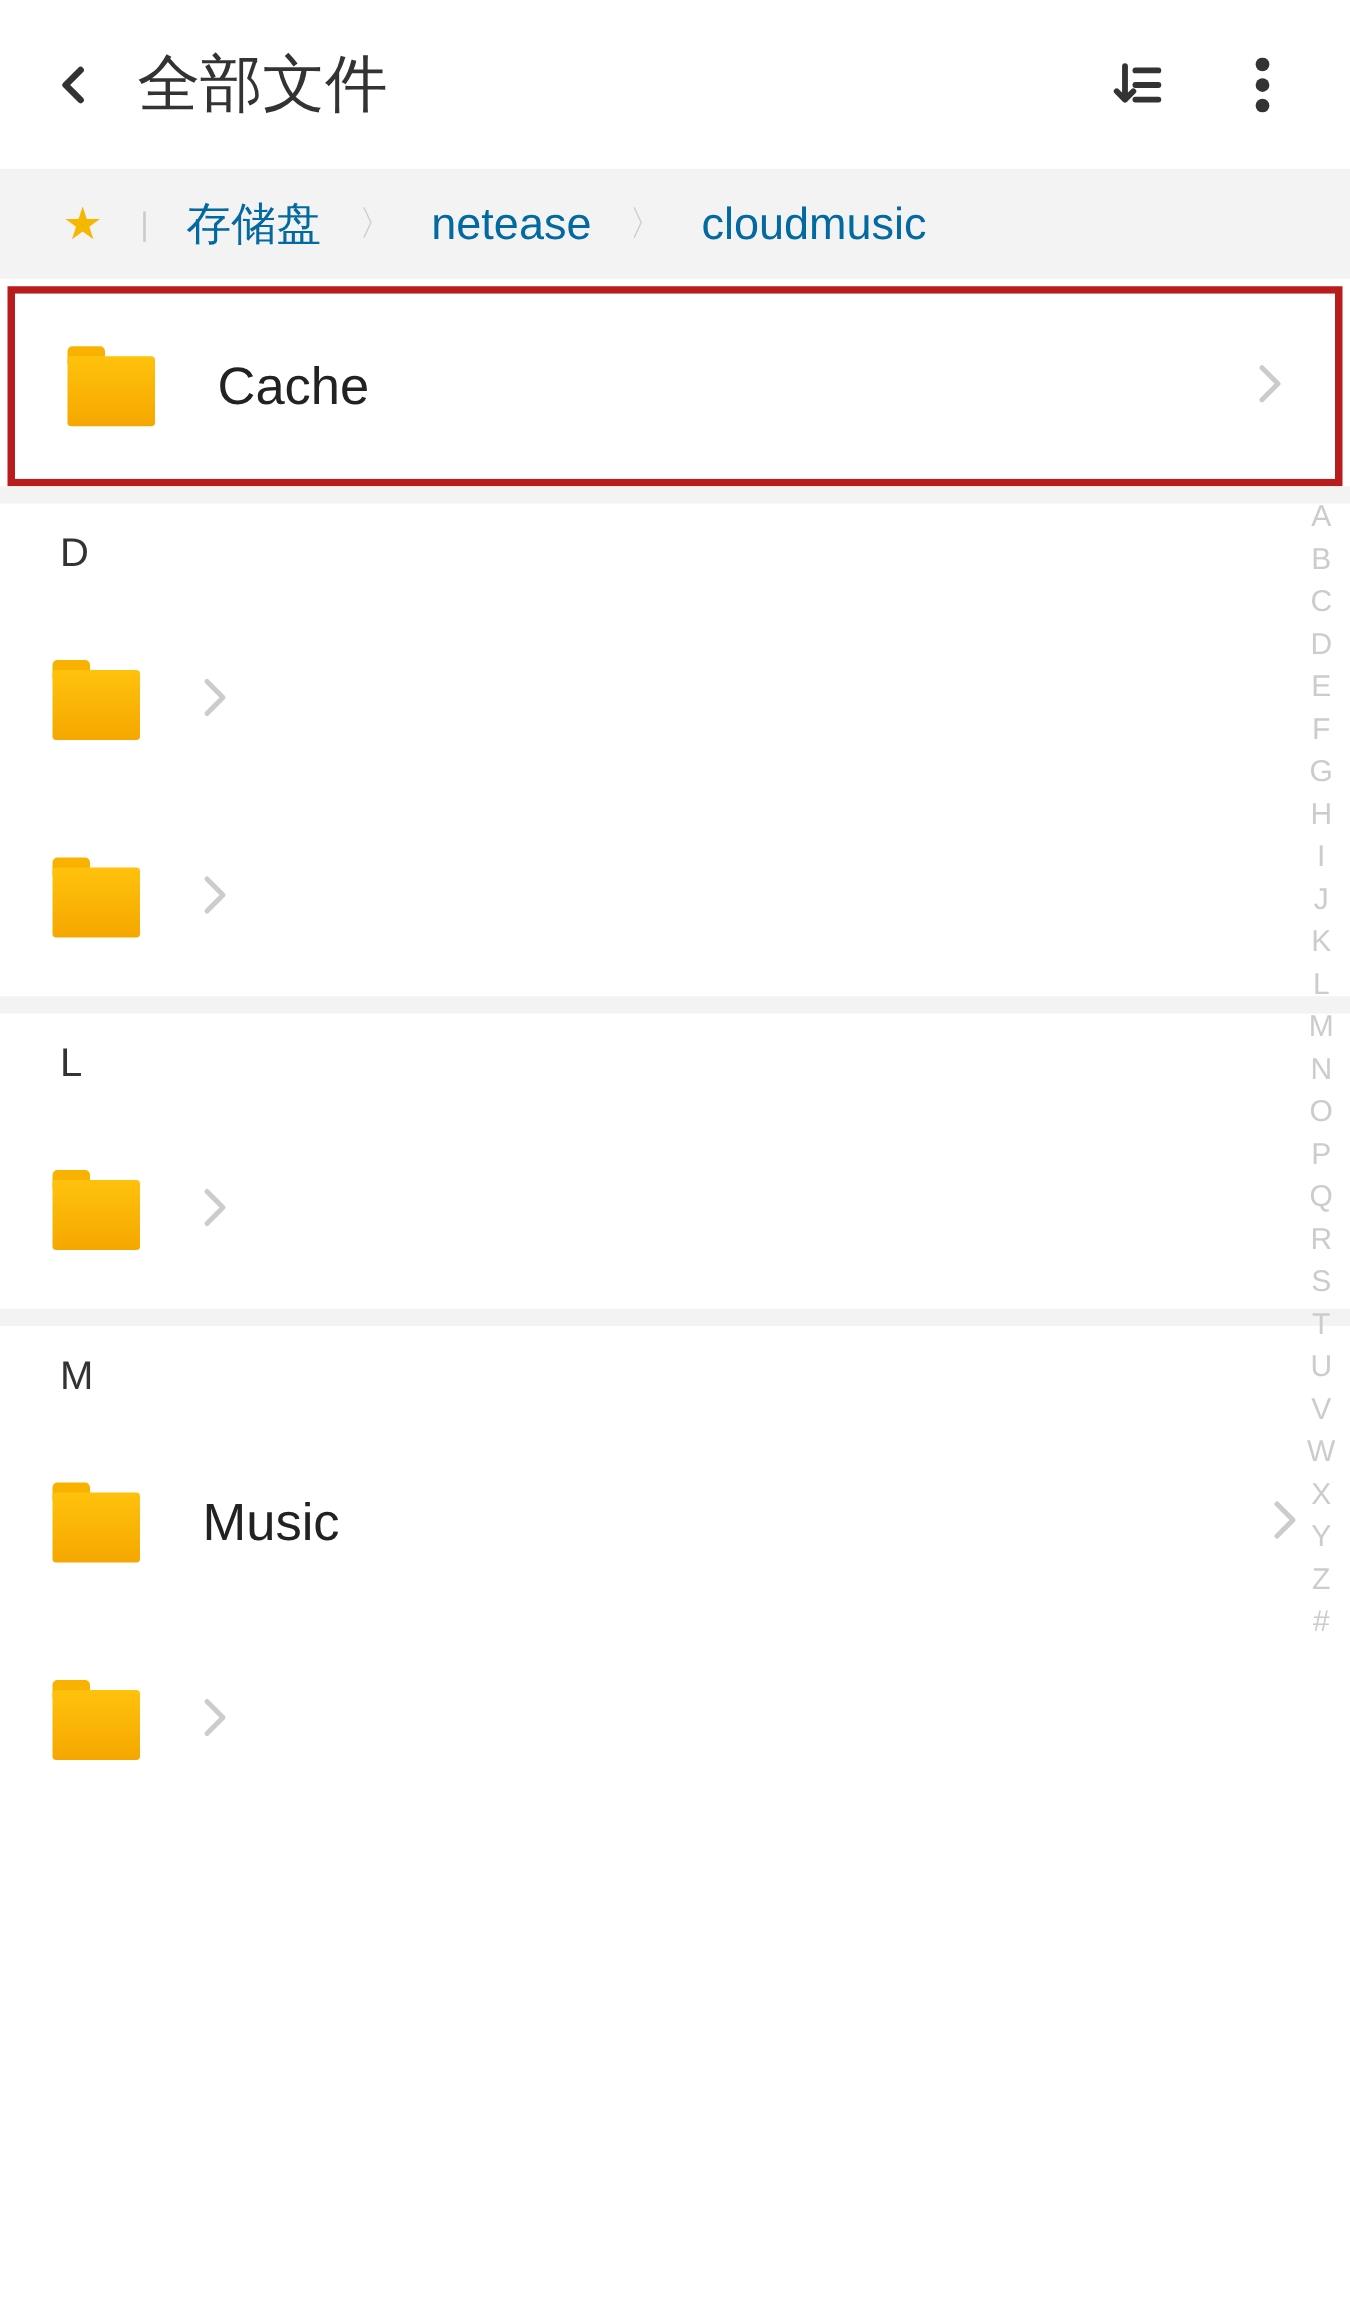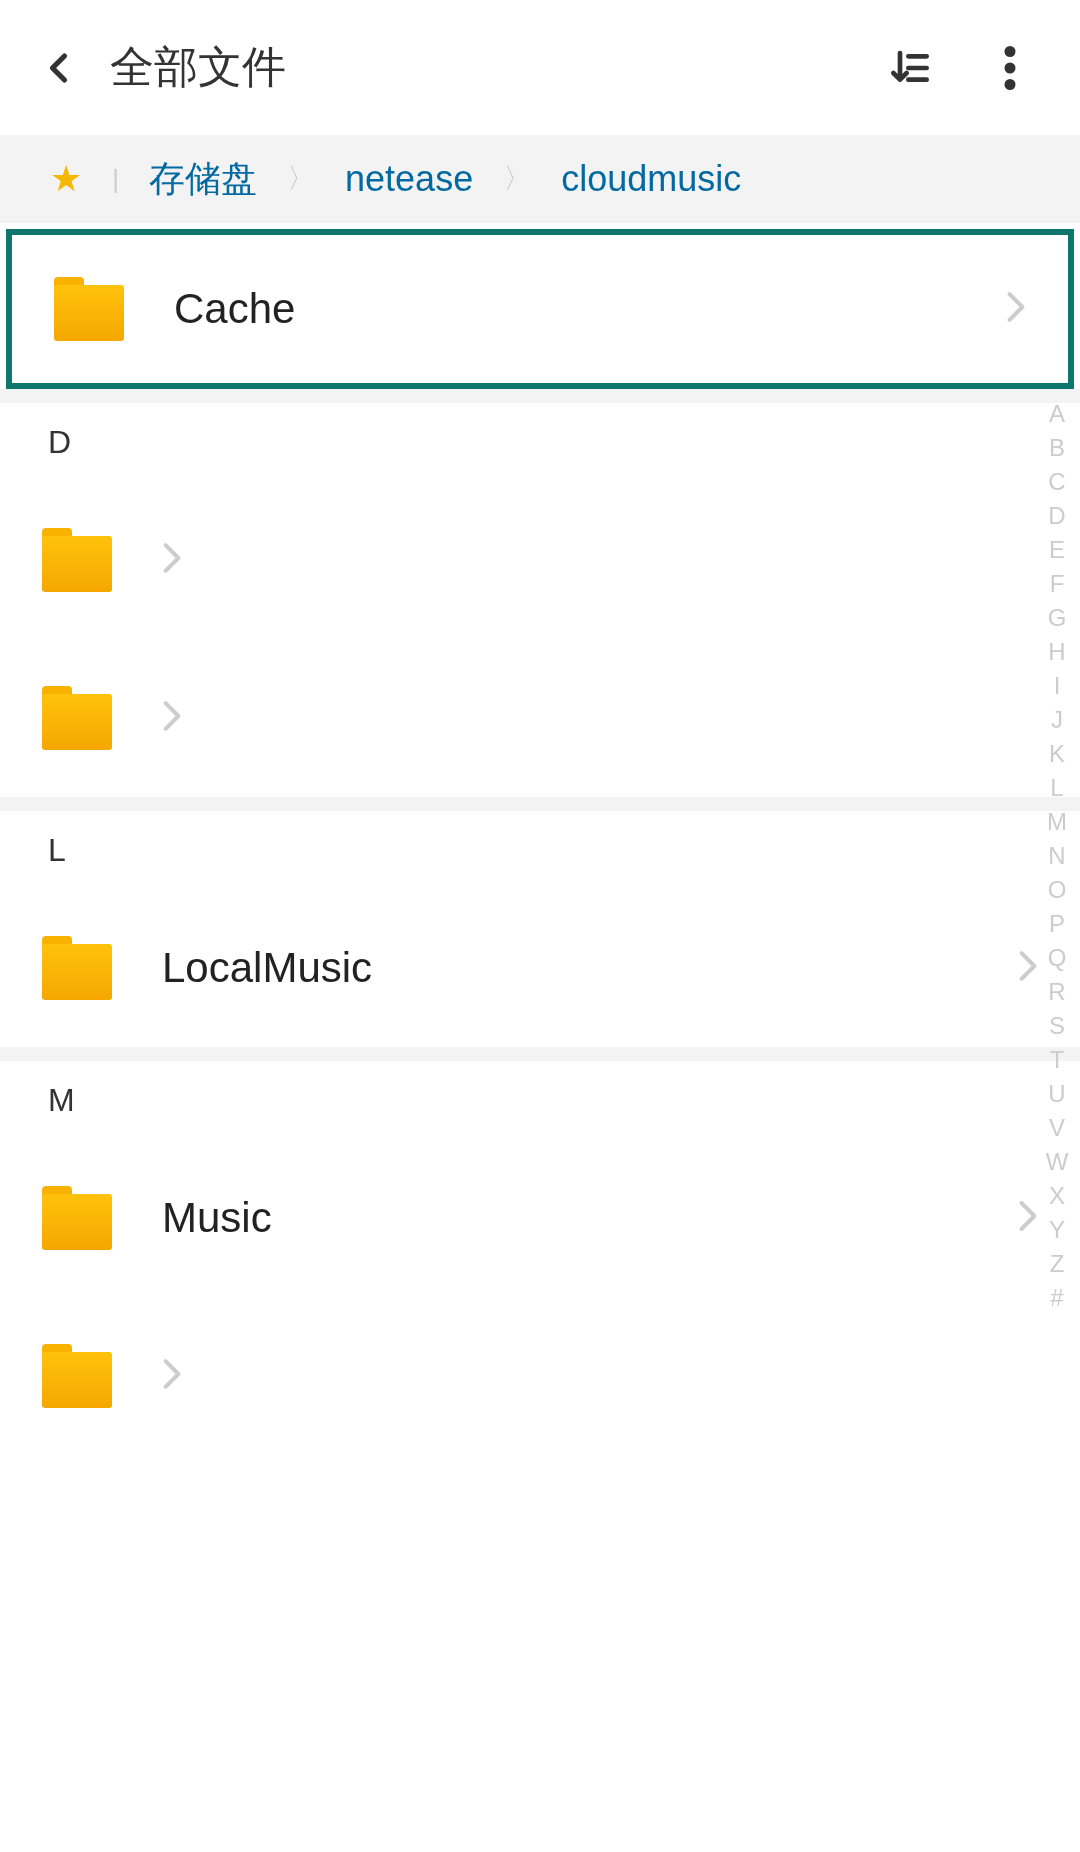--- a/index.html
+++ b/index.html
@@ -27,21 +27,21 @@
       display: flex;
       align-items: center;
       justify-content: center;
       margin-right: 20px;
     }
     .back-btn svg {
       width: 36px;
       height: 48px;
     }
     .title {
-      font-size: 44px;
+      font-size: 50px;
       font-weight: 500;
       color: #333;
       flex: 1;
     }
     .header-actions {
       display: flex;
       align-items: center;
       gap: 40px;
       padding-right: 10px;
     }
@@ -78,21 +78,21 @@
     }
     .breadcrumb-item {
       color: #0369a1;
       font-size: 36px;
     }
     .breadcrumb-chevron {
       color: #ccc;
       font-size: 28px;
     }
     .highlighted-row {
-      border: 6px solid #0f766e;
+      border: 6px solid #b91c1c;
       margin: 6px 6px 0 6px;
     }
     .folder-row {
       height: 158px;
       display: flex;
       align-items: center;
       padding: 0 42px;
       background: #fff;
     }
     .highlighted-row .folder-row {
@@ -235,21 +235,20 @@
         <path d="M2 2 L10 10 L2 18" stroke="#ccc" stroke-width="2.5" fill="none" stroke-linecap="round" stroke-linejoin="round"></path>
       </svg>
   </div>
 </div>
 
 <div class="section-gap"></div>
 
 <div class="section-header">L</div>
 <div class="folder-row">
   <div class="folder-icon"></div>
-  <div class="folder-name">LocalMusic</div>
   <div class="row-chevron">
     <svg viewBox="0 0 12 20">
         <path d="M2 2 L10 10 L2 18" stroke="#ccc" stroke-width="2.5" fill="none" stroke-linecap="round" stroke-linejoin="round"></path>
       </svg>
   </div>
 </div>
 
 <div class="section-gap"></div>
 
 <div class="section-header">M</div>

